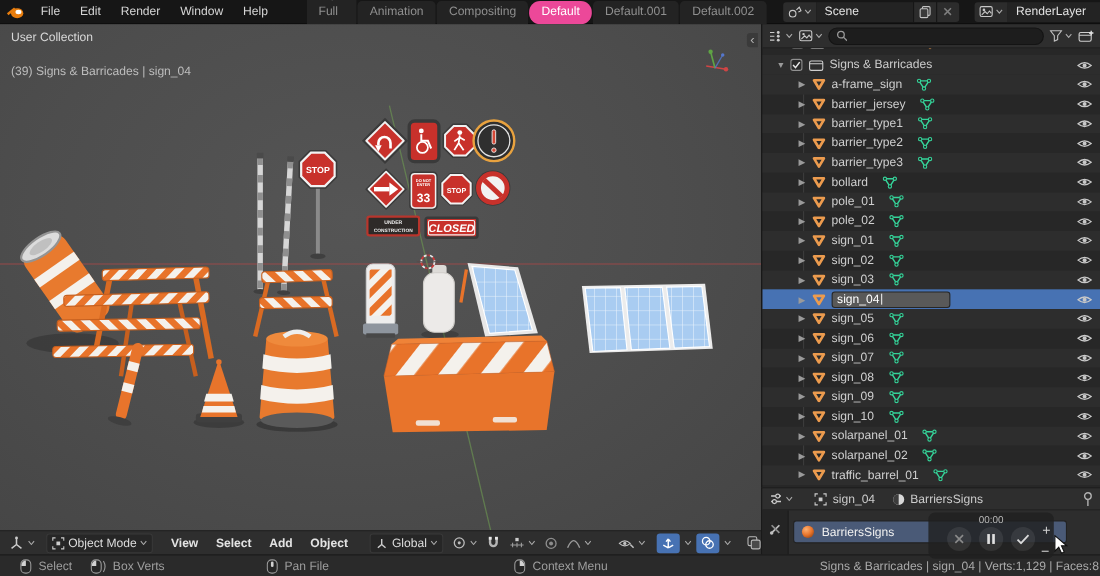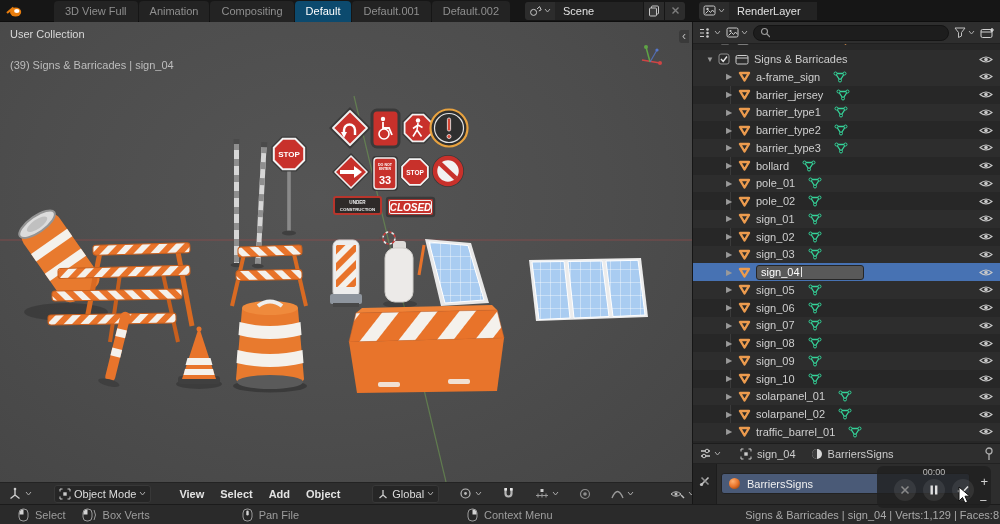--- a/index.html
+++ b/index.html
@@ -8,21 +8,21 @@
   svg { display:block; }
 
   
   #topbar { position:absolute; left:0; top:0; width:1000px; height:22px;
     background:#161616; display:flex; align-items:center; border-bottom:1px solid #0e0e0e; }
   #topbar .logo { margin:0 6px 0 6px; }
   .menu-item { padding:0 9px; color:#d6d6d6; line-height:22px; }
   #workspace-tabs { display:flex; align-items:flex-end; height:22px; margin-left:26px; }
   .tab { padding:3px 11px 4px; color:#8f8f8f; background:#232323; border-radius:4px 4px 0 0;
     margin-right:1px; line-height:14px; }
-  .tab.active { background:#0c4a6e; color:#ffffff; }
+  .tab.active { background:#ec4899; color:#ffffff;border-radius:10px; }
   .db-group { display:flex; align-items:flex-start; height:18px; margin-left:14px; }
   .db-iconbtn { display:flex; align-items:center; gap:2px; background:#2c2c2c; height:18px;
     padding:0 4px; border-radius:3px 0 0 3px; }
   .db-name { background:#232323; height:18px; line-height:18px; padding:0 8px; min-width:88px;
     color:#e2e2e2; }
   .db-sq { width:20px; height:18px; display:flex; align-items:center; justify-content:center;
     background:#2c2c2c; margin-left:1px; }
   .db-sq:last-child { border-radius:0 3px 3px 0; }
 
   
@@ -30,21 +30,21 @@
     background:radial-gradient(ellipse at 46% 38%, #555555 0%, #4d4d4d 55%, #454545 100%);
     overflow:hidden; }
   #vp-label1 { position:absolute; left:10px; top:6px; color:#d8d8d8; }
   #vp-label2 { position:absolute; left:10px; top:37px; color:#bdbdbd; }
   #vp-sidebar-toggle { position:absolute; right:3px; top:8px; color:#b5b5b5; font-size:12px;
     background:#3a3a3a; border-radius:3px 0 0 3px; padding:1px 3px; line-height:11px; }
 
   
   #vp-toolbar { position:absolute; left:0; top:482px; width:692px; height:22px;
     background:#2e2e2e; border-top:1px solid #232323; display:flex; align-items:center;
-    overflow:hidden;gap:12px; }
+    overflow:hidden; }
   .tb-btn { height:18px; display:flex; align-items:center; gap:3px; padding:0 4px;
     border-radius:3px; color:#dddddd; white-space:nowrap; }
   .tb-box { background:#262626; border:1px solid #383838; }
   .tb-blue { background:#4772b3; }
   .menu-label { padding:0 8px; color:#e3e3e3;font-weight:bold; }
 
   
   #outliner { position:absolute; left:692px; top:22px; width:308px; height:421px;
     background:#272727; border-left:1px solid #161616; overflow:hidden; }
   #outliner-header { height:22px; background:#2e2e2e; display:flex; align-items:center;
@@ -80,21 +80,21 @@
   #props-header { height:20px; display:flex; align-items:center; gap:5px; padding:0 6px;
     background:#2e2e2e; border-bottom:1px solid #222222; }
   #props-content { position:absolute; left:0; top:20px; right:0; bottom:0; }
   #props-tabs { position:absolute; left:0; top:0; bottom:0; width:24px; background:#242424;
     border-right:1px solid #1d1d1d; display:flex; justify-content:center; padding-top:10px; }
   #mat-slot { position:absolute; left:28px; top:9px; width:249px; height:21px;
     background:#4a5a77; border:1px solid #222222; border-radius:3px; display:flex;
     align-items:center; gap:6px; padding:0 6px; color:#f0f0f0; }
 
   
-  #recorder { position:absolute; left:877px; top:466px; width:114px; height:42px;
+  #recorder { position:absolute; left:844px; top:466px; width:114px; height:42px;
     background:rgba(32,32,32,0.82); border-radius:6px; z-index:40; }
   #rec-timer { text-align:center; color:#b9b9b9; font-size:9px; padding-top:1px; }
   #rec-buttons { display:flex; justify-content:center; gap:7px; margin-top:2px; }
   .rec-btn { width:22px; height:22px; border-radius:50%; background:rgba(255,255,255,0.08);
     display:flex; align-items:center; justify-content:center; }
   #rec-plus  { position:absolute; right:3px; top:8px;  color:#d2d2d2; font-size:13px; }
   #rec-minus { position:absolute; right:4px; bottom:0px; color:#d2d2d2; font-size:13px; }
   #mouse-cursor { position:absolute; left:958px; top:486px; z-index:60; }
 
   
@@ -108,20 +108,23 @@
 <body>
 
 <div id="topbar">
   <span class="logo">
     <svg width="16" height="14" viewBox="0 0 16 14">
         <path d="M1 9L7.5 3.6" stroke="#e87d0d" stroke-width="2.2"></path>
         <ellipse cx="9.6" cy="8" rx="5.6" ry="4.6" fill="#e87d0d"></ellipse>
         <ellipse cx="10.8" cy="6.9" rx="2.7" ry="2" fill="#ffffff"></ellipse>
       </svg>
   </span>
+  <div id="topbar-menus">
+    
+  <span class="menu-item">File</span><span class="menu-item">Edit</span><span class="menu-item">Render</span><span class="menu-item">Window</span><span class="menu-item">Help</span></div>
   <div id="workspace-tabs">
 
   <span class="tab"><span>3D View Full</span></span>
       <span class="tab"><span>Animation</span></span>
       <span class="tab"><span>Compositing</span></span>
       <span class="tab active"><span>Default</span></span>
       <span class="tab"><span>Default.001</span></span>
       <span class="tab"><span>Default.002</span></span>
     </div>
   <div class="db-group">

